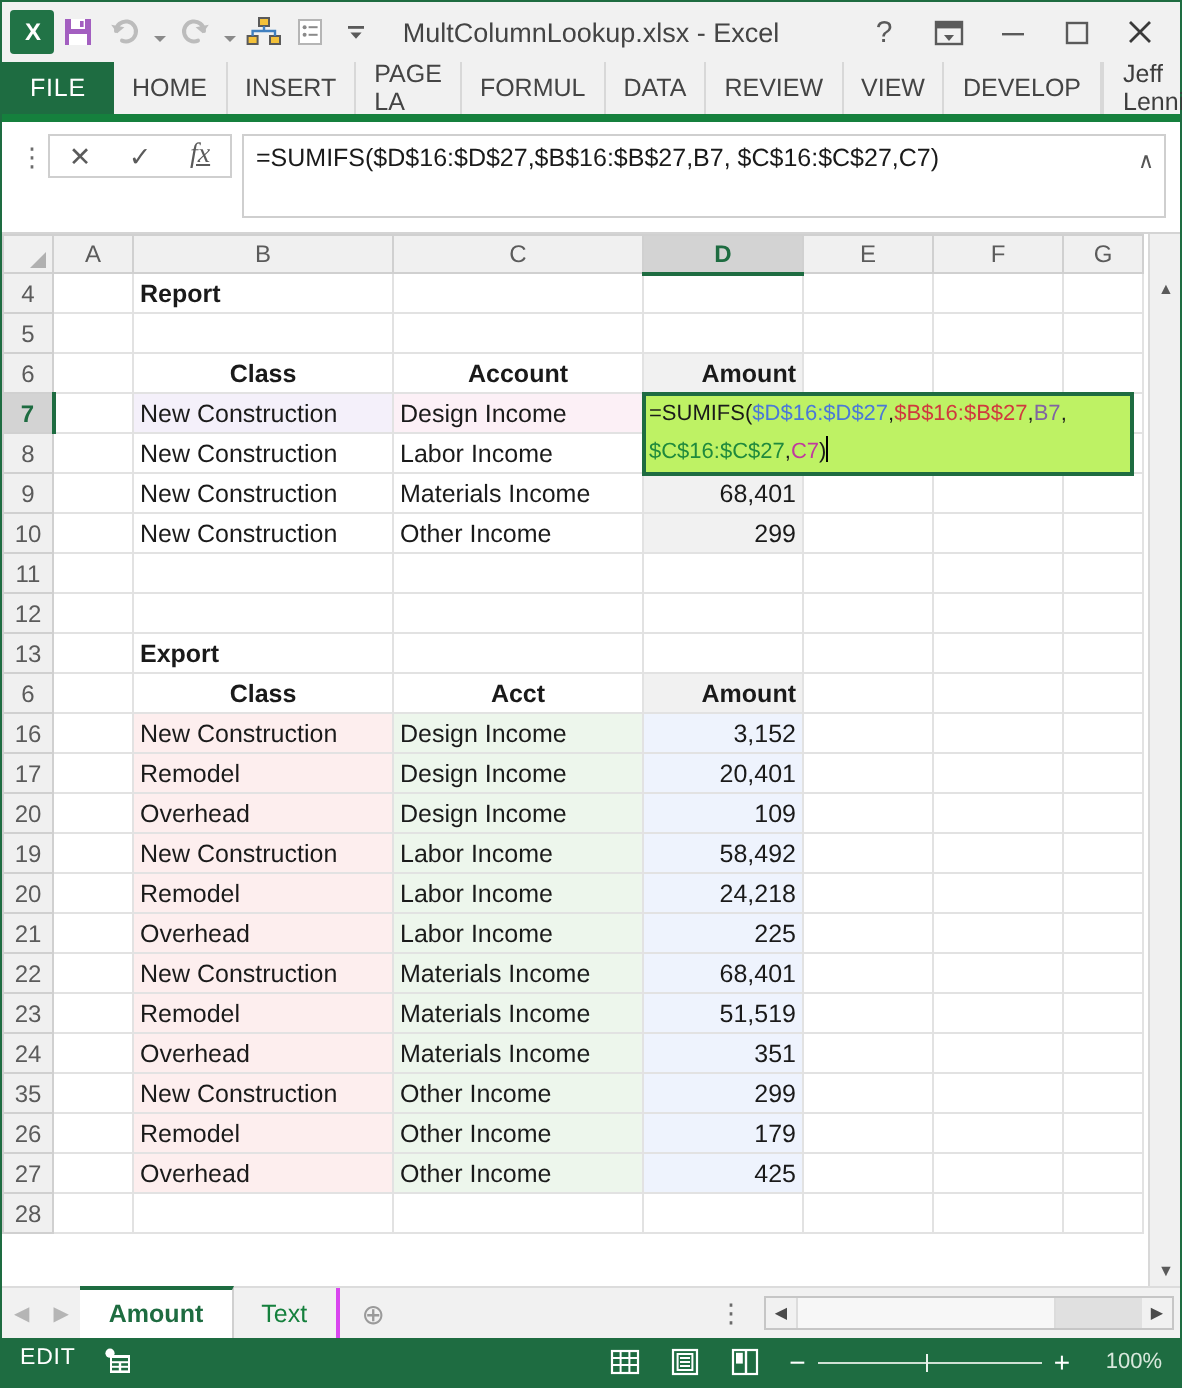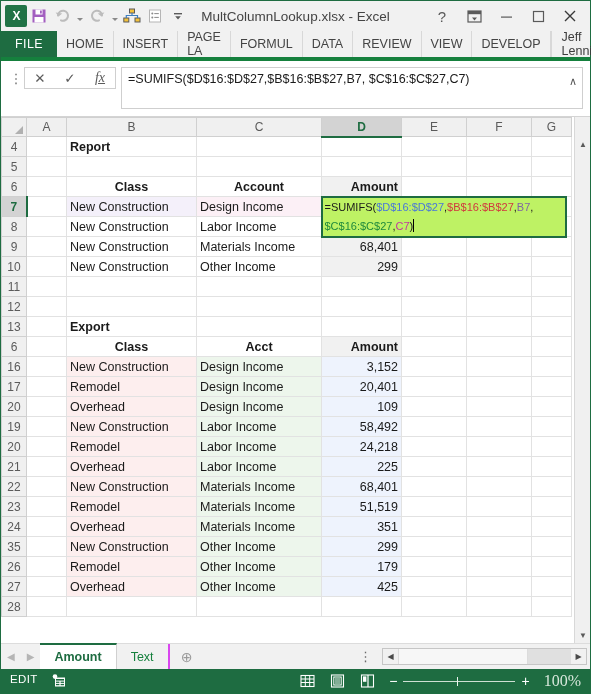--- a/index.html
+++ b/index.html
@@ -215,21 +215,21 @@
     font-size: 11.5px; padding: 4px 9px;
   }
   .sb-mode { letter-spacing:.4px; }
   .sb-icon { margin-left: 14px; display:flex; align-items:center; }
   .sb-right { margin-left:auto; display:flex; align-items:center; gap:14px; }
   .vw-btn { width:16px; height:15px; display:flex; align-items:center; justify-content:center; }
   .zoomslider { display:flex; align-items:center; gap:6px; }
   .zs-line { width:112px; height:1px; background:#cfe0d4; position:relative; }
   .zs-line::after { content:""; position:absolute; left:54px; top:-4px; width:1px; height:9px; background:#eaf3ec; }
   .zs-sign { font-size:14px; line-height:10px; }
-  .zoomval { font-size:16px; color:#d8e8dc; min-width:32px; text-align:right;font-family:Liberation Serif, serif; }
+  .zoomval { font-size:11px; color:#d8e8dc; min-width:32px; text-align:right; }
 </style>
 </head>
 <body>
 
 <div id="app">
 
   <div class="titlebar">
     <div class="qat">
       <div class="xl-logo">X</div>
       <div class="qat-btn">

